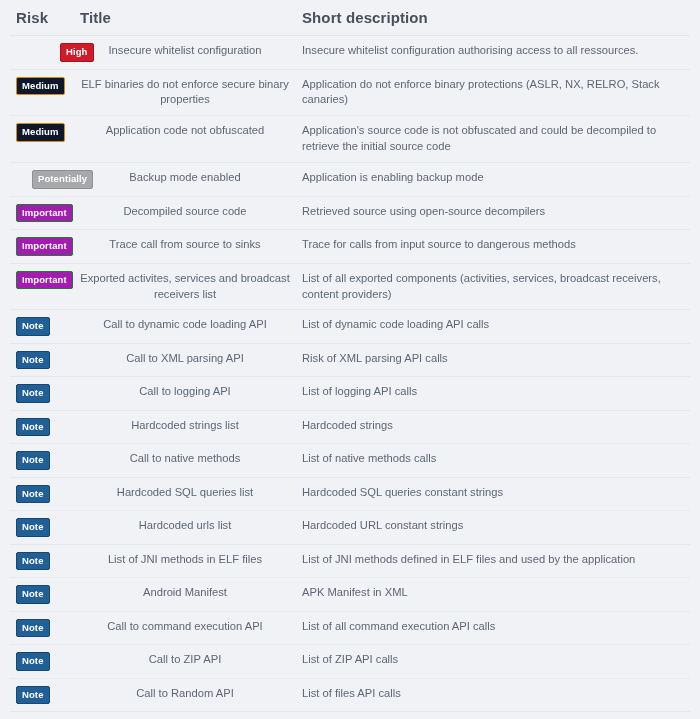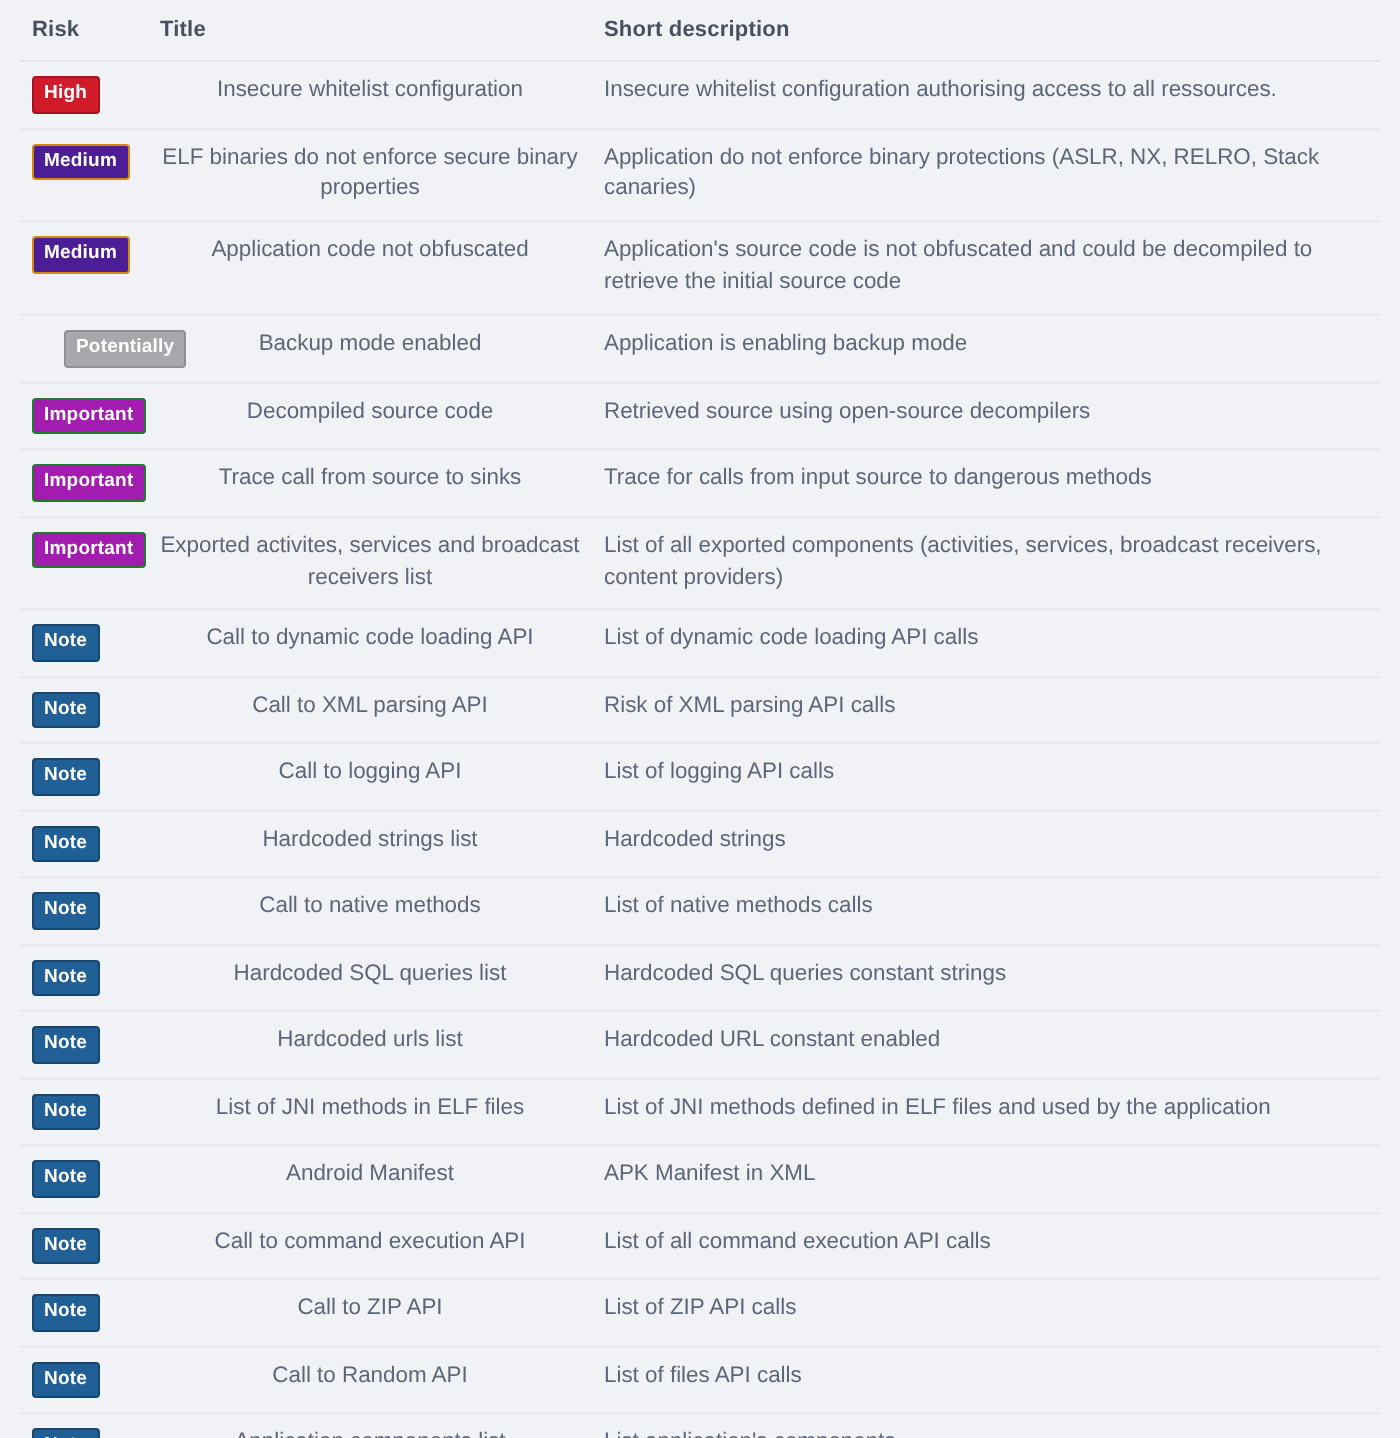--- a/index.html
+++ b/index.html
@@ -26,21 +26,21 @@
     border-collapse: collapse;
     table-layout: fixed;
     font-size: 11.2px;
   }
   table.findings col.c-risk  { width: 68px; }
   table.findings col.c-title { width: 220px; }
   table.findings col.c-desc  { width: 392px; }
 
   thead th {
     text-align: left;
-    font-size: 11px;
+    font-size: 15px;
     font-weight: bold;
     color: #47505f;
     padding: 9px 8px 9px 0;
     border-bottom: 1px solid #e3e5e9;
     vertical-align: bottom;
     letter-spacing: 0.1px;
     margin-left: 47px;
   }
   thead th.th-risk  { padding-left: 6px; }
   thead th.th-title { padding-left: 2px; }
@@ -62,22 +62,22 @@
     font-size: 9.5px;
     font-weight: bold;
     line-height: 1;
     padding: 3px 5px 4px 5px;
     border-radius: 2px;
     color: #ffffff;
     border: 1px solid transparent;
     white-space: nowrap;
     letter-spacing: 0.1px;
   }
-  .badge.high        { background: #d11a2a; border-color: #a5141f; }
-  .badge.medium      { background: #4c1d95; border-color: #d38a0d; }
+  .badge.high        { background: #d11a2a; border-color: #a5141f; margin-left: 44px; }
+  .badge.medium      { background: #0f172a; border-color: #d38a0d; }
   .badge.potentially { background: #a6a8ab; border-color: #8e9194; margin-left: 16px; }
   .badge.important   { background: #a21caf; border-color: #217a2f; }
   .badge.note        { background: #215f97; border-color: #17466f; }
 </style>
 </head>
 <body>
 
 <div class="page">
   <table class="findings">
     <colgroup>
@@ -154,21 +154,21 @@
           <td class="td-desc">List of native methods calls</td>
         </tr>
         <tr>
           <td class="td-risk"><span class="badge note">Note</span></td>
           <td class="td-title">Hardcoded SQL queries list</td>
           <td class="td-desc">Hardcoded SQL queries constant strings</td>
         </tr>
         <tr>
           <td class="td-risk"><span class="badge note">Note</span></td>
           <td class="td-title">Hardcoded urls list</td>
-          <td class="td-desc">Hardcoded URL constant enabled</td>
+          <td class="td-desc">Hardcoded URL constant strings</td>
         </tr>
         <tr>
           <td class="td-risk"><span class="badge note">Note</span></td>
           <td class="td-title">List of JNI methods in ELF files</td>
           <td class="td-desc">List of JNI methods defined in ELF files and used by the application</td>
         </tr>
         <tr>
           <td class="td-risk"><span class="badge note">Note</span></td>
           <td class="td-title">Android Manifest</td>
           <td class="td-desc">APK Manifest in XML</td>

